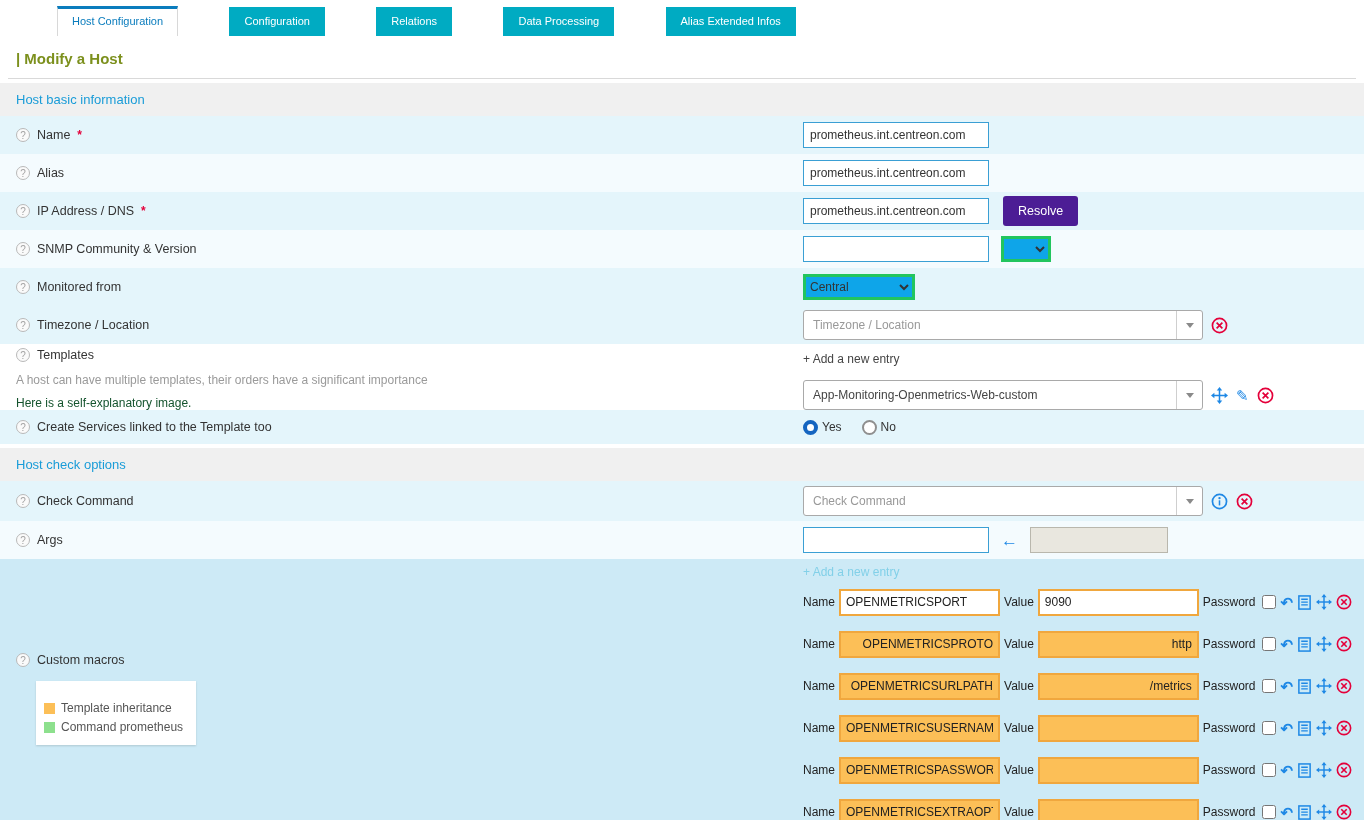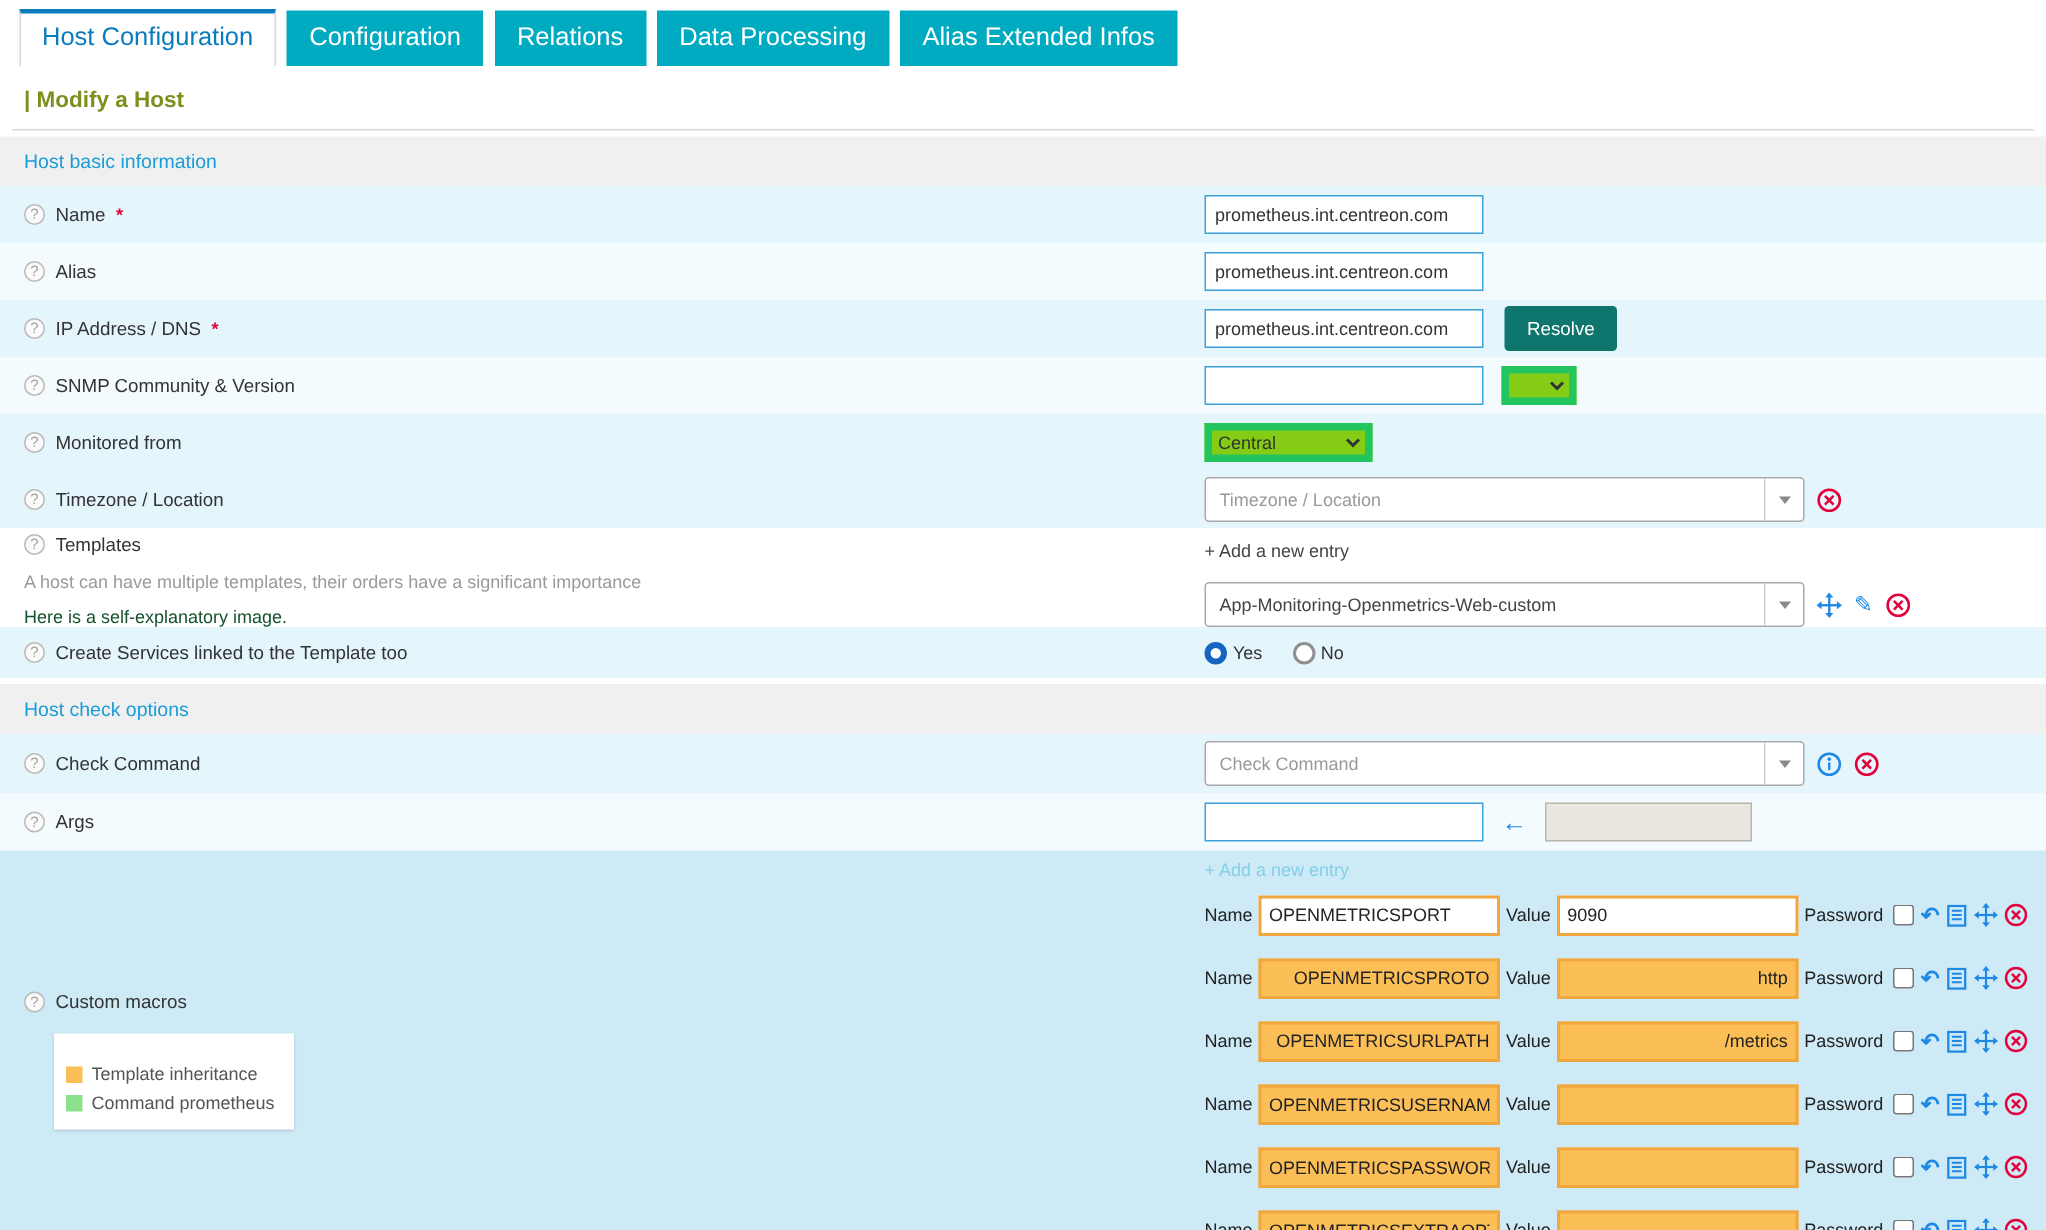--- a/index.html
+++ b/index.html
@@ -6,22 +6,22 @@
   html,body { margin:0; padding:0; }
   body {
     width:1364px; height:820px; overflow:hidden;
     background:#fff; color:#333;
     font-family:"Liberation Sans", sans-serif; font-size:12px;
   }
   
   .tabbar { padding:6px 0 0 13px; white-space:nowrap; }
   .tab {
     display:inline-block; vertical-align:bottom; cursor:pointer;
-    background:#00abc2; color:#fff; font-size:17px;
-    padding:8px 15px 9px; margin-right:4px;
+    background:#00abc2; color:#fff; font-size:11px;
+    padding:8px 15px 9px; margin-right:4px;margin-left:44px;
   }
   .tab.active {
     background:#fff; color:#0a7cbd;
     border:1px solid #d8d8d8; border-bottom:none;
     border-top:3px solid #0a7cbd;
     padding:6px 14px 9px;
   }
   
   .page-title { color:#7c901d; font-size:15px; font-weight:bold; padding:14px 16px 11px; }
   .divider { border-top:1px solid #d9d9d9; margin:0 8px; }
@@ -45,26 +45,26 @@
     font-size:10px; line-height:13px; text-align:center; cursor:pointer;
   }
   .req { color:#e4003a; font-weight:bold; }
   .label-text { color:#333; font-size:12.5px; }
   
   .text-input {
     width:186px; height:26px; border:1px solid #3a9fd4; background:#fff;
     padding:0 6px; font:12px "Liberation Sans", sans-serif; color:#333; outline:none;
   }
   .btn-resolve {
-    background:#0f766e; color:#fff; border:none; border-radius:3px;
+    background:#4c1d95; color:#fff; border:none; border-radius:3px;
     padding:8px 15px; font:12.5px "Liberation Sans", sans-serif;
     margin-left:6px; cursor:pointer;
   }
   select.native {
-    height:26px; border:5px solid #22c55e; background:#84cc16;
+    height:26px; border:3px solid #22c55e; background:#0ea5e9;
     font:12px "Liberation Sans", sans-serif; color:#333;
   }
   .sel-version { width:50px; margin-left:4px; }
   .sel-monitored { width:112px; }
   .disabled-input {
     width:138px; height:26px; background:#e9e7df; border:1px solid #b9b7ad;
   }
   .arrow-left { color:#1e88e5; font-size:17px; font-weight:bold; margin:0 4px; line-height:1; }
   
   .s2 {

